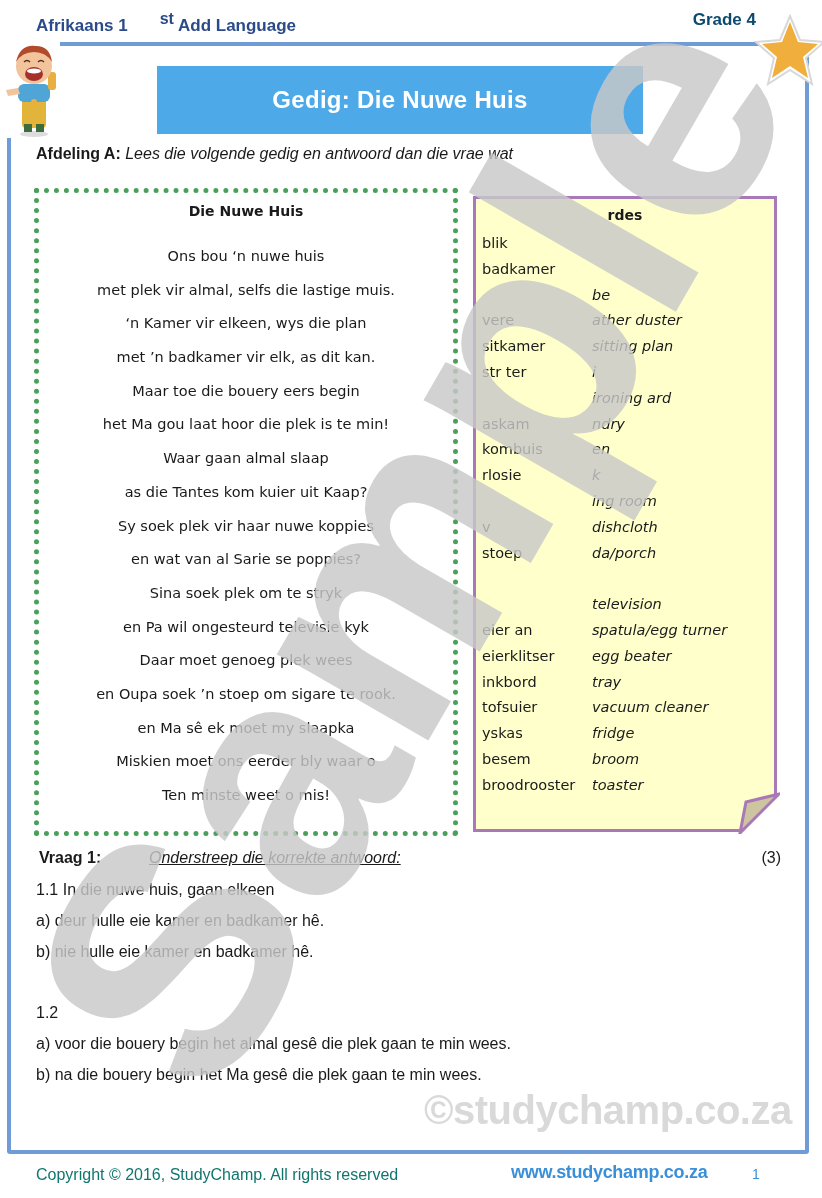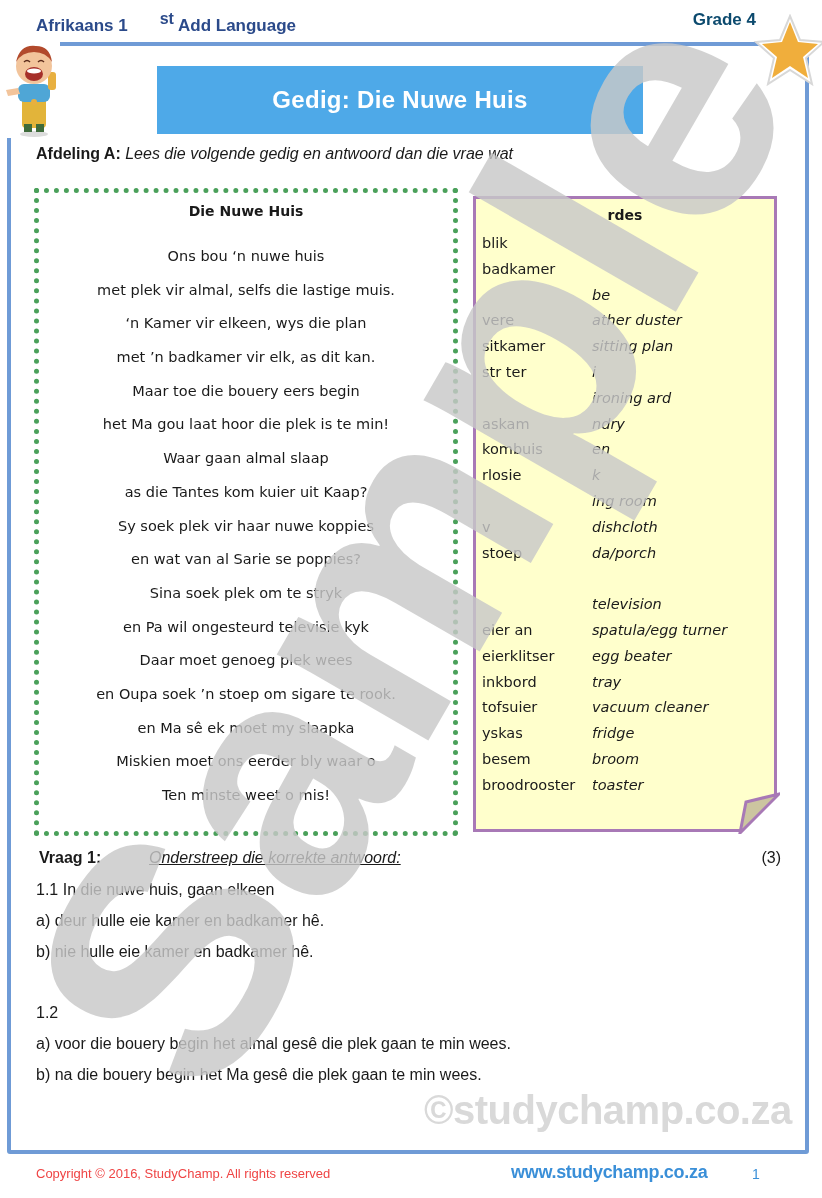--- a/index.html
+++ b/index.html
@@ -38,21 +38,21 @@
 
   .q-head { position: absolute; left: 39px; top: 849px; width: 742px; font-family: "Liberation Sans", sans-serif; font-size: 16px; display: flex; }
   .q-head b { font-weight: bold; width: 110px; }
   .q-head u { font-style: italic; }
   .q-head .marks { margin-left: auto; }
   .q-line { position: absolute; left: 36px; font-family: "Liberation Sans", sans-serif; font-size: 16px; }
 
   .wm-text { position: absolute; left: 424px; top: 1088px; font-family: "Liberation Sans", sans-serif; font-weight: bold; font-size: 40px; color: #d9d9d9; letter-spacing: -0.5px; }
   .sample-wm { position: absolute; left: 0; top: 0; width: 822px; height: 1198px; pointer-events: none; }
 
-  .footer-left { position: absolute; left: 36px; top: 1166px; font-family: "Liberation Sans", sans-serif; font-size: 13px; color: #ef4444; }
+  .footer-left { position: absolute; left: 36px; top: 1166px; font-family: "Liberation Sans", sans-serif; font-size: 16px; color: #0f766e; }
   .footer-url { position: absolute; left: 511px; top: 1162px; font-family: "Liberation Sans", sans-serif; font-weight: bold; font-size: 18px; color: #3a8fd8; letter-spacing: -0.3px; }
   .footer-page { position: absolute; left: 752px; top: 1166px; font-family: "Liberation Sans", sans-serif; font-size: 14px; color: #3a8fd8; }
 </style>
 </head>
 <body>
 
 <div class="header-left"><span>Afrikaans 1</span><sup>st</sup><span> Add Language</span></div>
 <div class="header-right">Grade 4</div>
 
 <div class="frame"></div>

